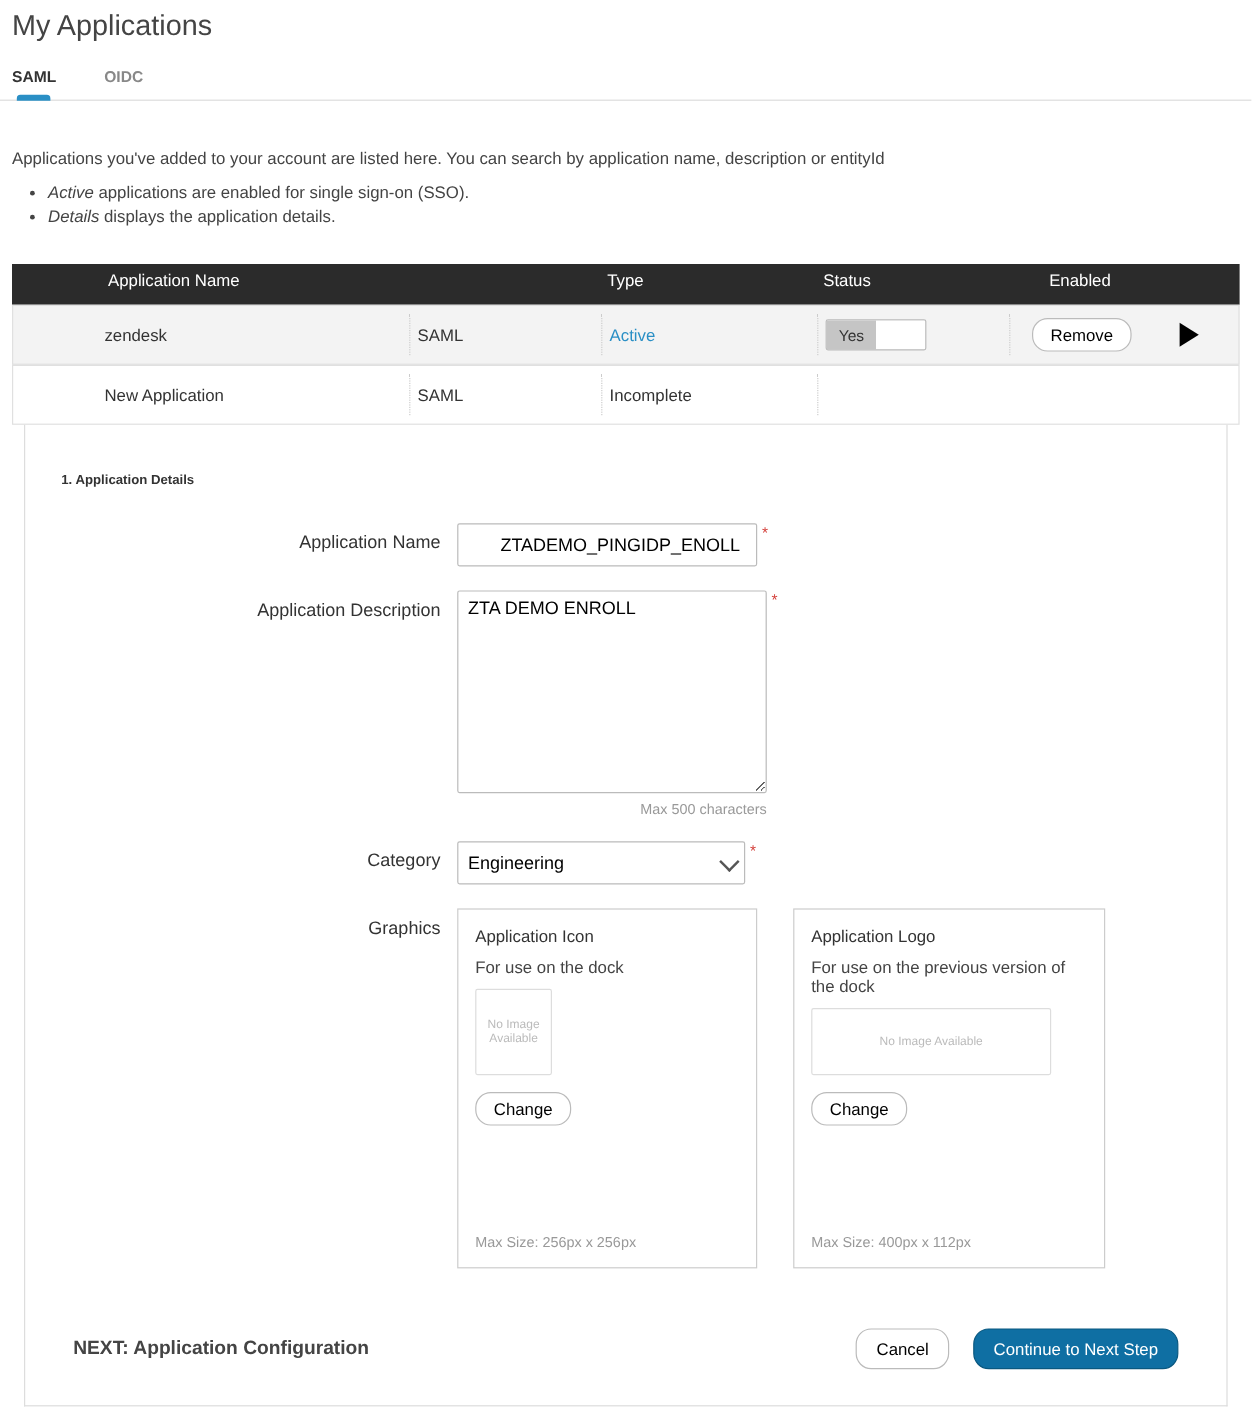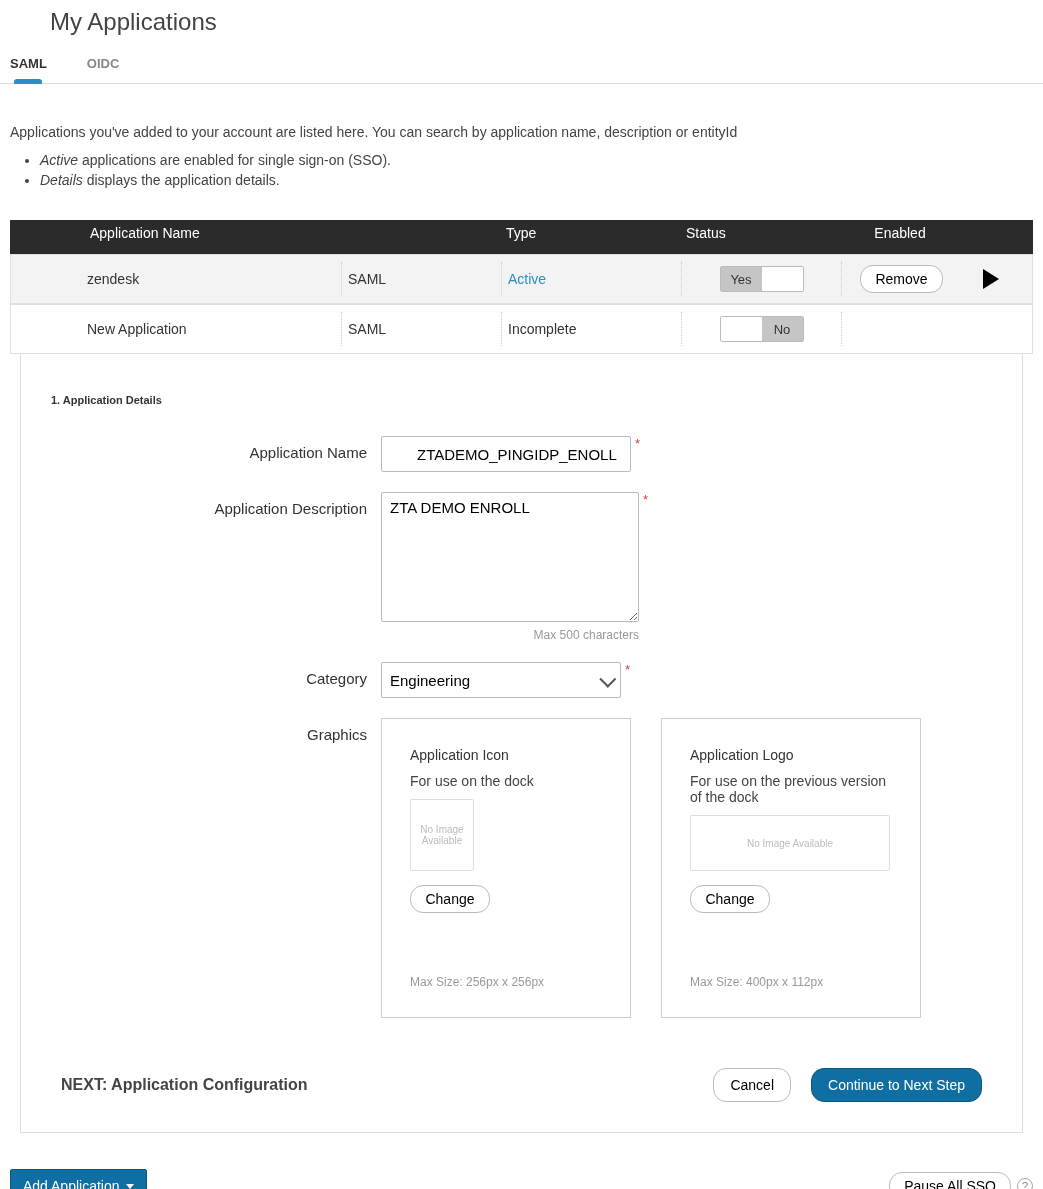--- a/index.html
+++ b/index.html
@@ -7,21 +7,20 @@
   font-family: Arial, Helvetica, sans-serif;
   color: #333;
   background: #fff;
   width: 1043px;
 }
 .page-title {
   font-size: 24px;
   font-weight: normal;
   color: #444;
   padding: 8px 12px 0 10px;
-  margin-left: 40px;
 }
 .tabs {
   display: flex;
   gap: 40px;
   padding: 20px 10px 0 10px;
   border-bottom: 1px solid #ddd;
 }
 .tab {
   font-size: 13px;
   color: #888;
@@ -157,21 +156,21 @@
   font-size: 13px;
 }
 input[type=text], textarea, select {
   border: 1px solid #bbb;
   padding: 6px 8px;
   font-size: 15px;
   font-family: inherit;
   border-radius: 2px;
 }
 input[type=text] { width: 250px; height: 36px; padding-left: 35px; }
-textarea { width: 258px; height: 130px; resize: both; }
+textarea { width: 258px; height: 169px; resize: both; }
 .hint {
   font-size: 12px;
   color: #999;
   margin-top: 6px;
   text-align: right;
   width: 258px;
 }
 .select-wrap {
   position: relative;
   width: 240px;
@@ -192,21 +191,21 @@
   width: 10px;
   height: 10px;
   border-right: 2px solid #555;
   border-bottom: 2px solid #555;
   transform: rotate(45deg) translateY(-4px);
   pointer-events: none;
 }
 .graphics-row { display: flex; gap: 30px; }
 .gbox {
   border: 1px solid #ccc;
-  padding: 28px;
+  padding: 14px;
   width: 250px;
   min-height: 300px;
   display: flex;
   flex-direction: column;
 }
 .gbox.wide { width: 260px; }
 .gbox-title { font-size: 14px; margin-bottom: 10px; }
 .gbox-sub { font-size: 14px; color: #444; margin-bottom: 10px; }
 .noimg {
   border: 1px solid #ddd;
@@ -300,45 +299,39 @@
     <div class="cell" style="text-align:center">Enabled</div>
     <div></div>
       <div></div>
   </div>
 
   <div class="table-row sel">
     <div class="cell"></div>
     <div class="cell">zendesk</div>
     <div class="cell sep">SAML</div>
     <div class="cell sep status-active">Active</div>
-    <div class="cell sep" style="justify-content:center">
+    <div class="cell sep" style="justify-content:flex-start">
       <div class="toggle">
           <div class="half on">Yes</div>
           <div class="half off"></div>
         </div>
     </div>
     <div class="cell sep" style="justify-content:center">
       <button class="btn">Remove</button>
     </div>
     <div class="cell" style="justify-content:center;display:flex">
       <span class="play-icon"></span>
     </div>
   </div>
 
   <div class="table-row">
     <div class="cell"></div>
     <div class="cell">New Application</div>
     <div class="cell sep">SAML</div>
     <div class="cell sep">Incomplete</div>
-    <div class="cell sep" style="justify-content:center">
-      <div class="toggle no">
-          <div class="half on"></div>
-          <div class="half off">No</div>
-        </div>
-    </div>
     <div class="cell sep"></div>
     <div class="cell"></div>
   </div>
 
   <div class="details-section">
     <div class="section-title">1. Application Details</div>
 
     <div class="form-row">
       <div class="form-label">Application Name</div>
       <div class="form-field">

